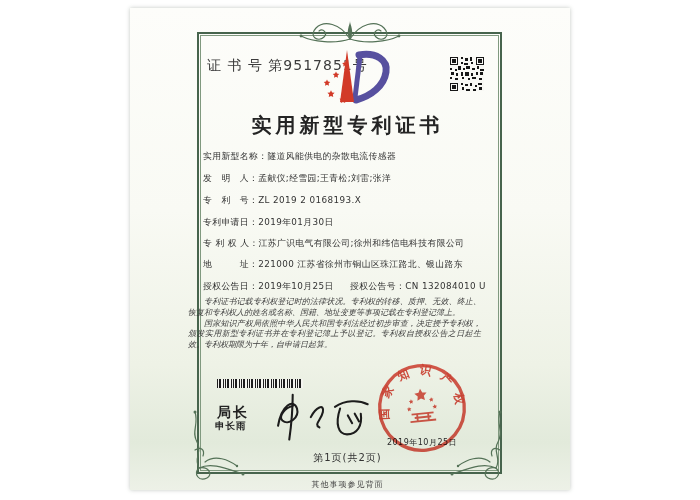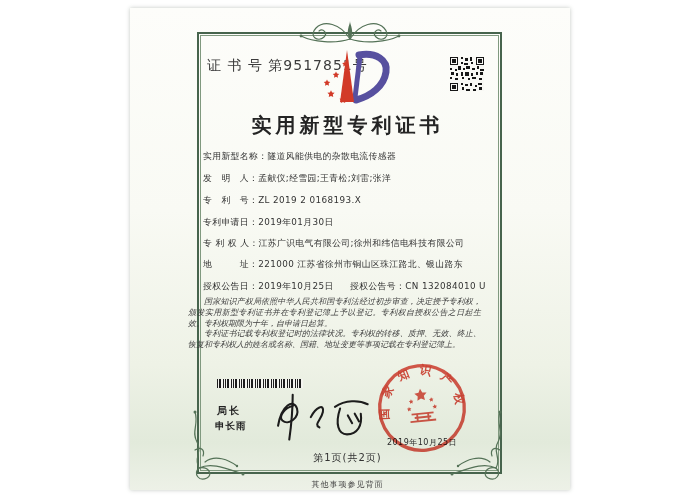--- a/index.html
+++ b/index.html
@@ -41,21 +41,21 @@
     font-family:"DejaVu Serif",serif;font-style:italic;font-size:8px;
     line-height:1.35;color:#3e3e3e;text-align:justify;
   }
   .paras p{margin:0;text-indent:2em;}
   .barcode{
     position:absolute;left:87px;top:371px;width:86px;height:9px;
     background:repeating-linear-gradient(90deg,
       #1d1d1d 0 1px,#f5f5f0 1px 2px,#1d1d1d 2px 4px,#f5f5f0 4px 6px,
       #1d1d1d 6px 7px,#f5f5f0 7px 8px);
   }
-  .director-label{position:absolute;left:87px;top:396px;font-size:10px;font-weight:bold;color:#222;letter-spacing:2px;}
+  .director-label{position:absolute;left:87px;top:396px;font-size:14px;font-weight:bold;color:#222;letter-spacing:2px;}
   .director-name{position:absolute;left:85px;top:412px;font-size:9.5px;font-weight:bold;color:#222;letter-spacing:1px;}
   .signature{position:absolute;left:136px;top:381px;width:112px;height:58px;}
   .seal-date-print{
     position:absolute;left:246px;top:429px;width:92px;text-align:center;
     font-size:8px;color:#2a2a2a;letter-spacing:.5px;z-index:1;white-space:nowrap;
   }
   .seal{
     position:absolute;left:246px;top:354px;width:92px;height:92px;
     mix-blend-mode:multiply;opacity:.93;transform:rotate(-6deg);z-index:2;
   }
@@ -206,22 +206,22 @@
   </div>
   <div class="frow" style="top:251px;">
     <span class="lab">地　　　址：</span><span>221000 江苏省徐州市铜山区珠江路北、银山路东</span>
   </div>
   <div class="frow" style="top:273px;">
     <span class="lab">授权公告日：</span><span>2019年10月25日</span>
     <span class="grant2"><span class="lab">授权公告号：</span><span>CN 132084010 U</span></span>
   </div>
 
   <div class="paras">
+    <p>专利证书记载专利权登记时的法律状况。专利权的转移、质押、无效、终止、恢复和专利权人的姓名或名称、国籍、地址变更等事项记载在专利登记簿上。</p>
     <p>国家知识产权局依照中华人民共和国专利法经过初步审查，决定授予专利权，颁发实用新型专利证书并在专利登记簿上予以登记。专利权自授权公告之日起生效。专利权期限为十年，自申请日起算。</p>
-    <p>专利证书记载专利权登记时的法律状况。专利权的转移、质押、无效、终止、恢复和专利权人的姓名或名称、国籍、地址变更等事项记载在专利登记簿上。</p>
   </div>
 
   <div class="barcode"></div>
 
   <div class="director-label">局长</div>
   <div class="director-name">申长雨</div>
 
   <svg class="signature" viewBox="0 0 130 62">
     <g stroke="#1c1c1c" stroke-width="2.4" fill="none" stroke-linecap="round" stroke-linejoin="round">
       <path d="M14,40 C18,16 32,8 36,20 C39,31 26,40 19,34 C14,29 22,19 31,17"></path>

